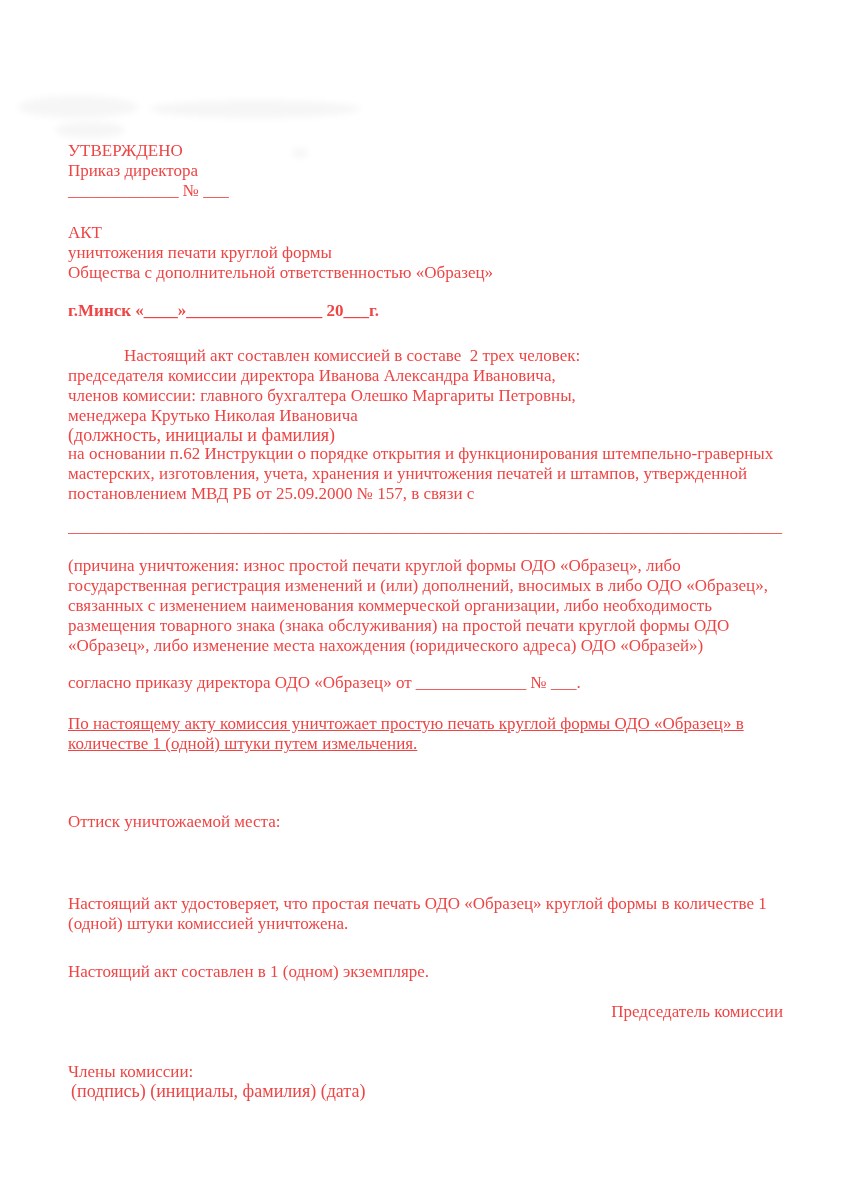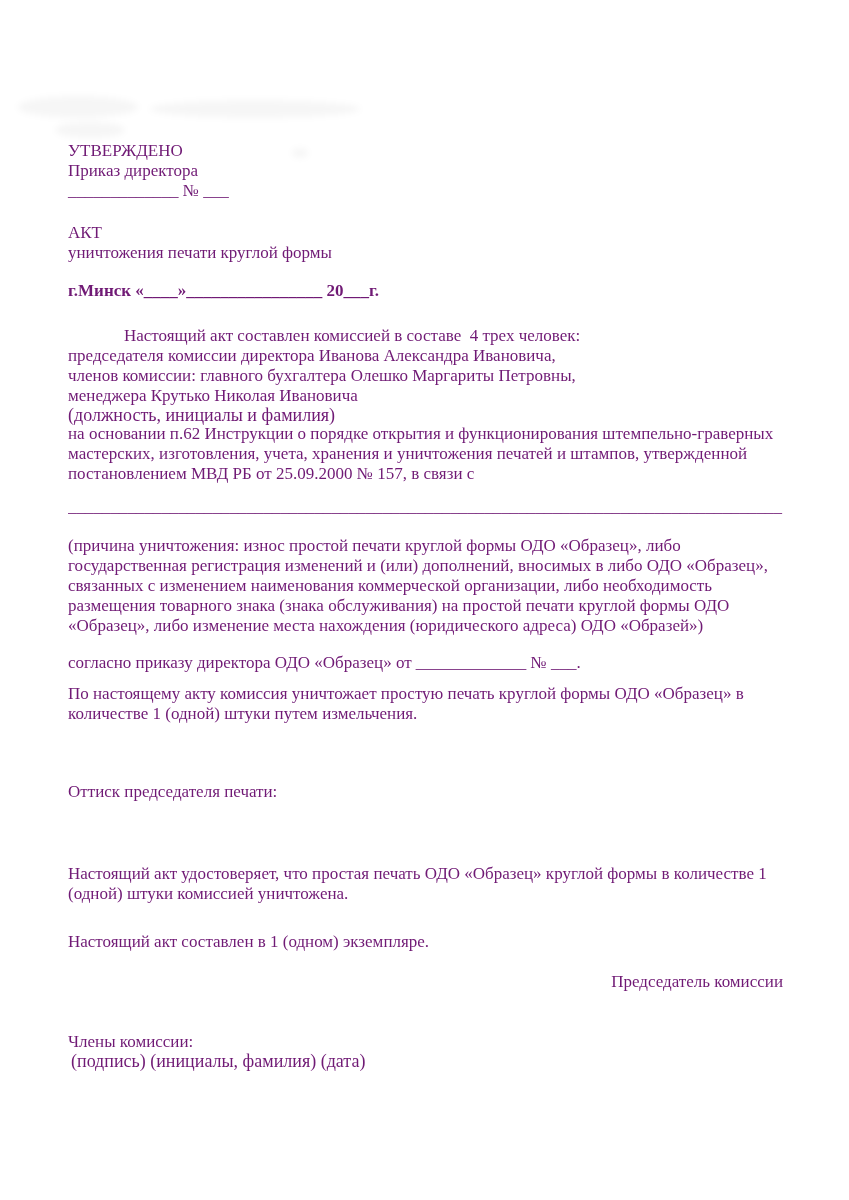--- a/index.html
+++ b/index.html
@@ -3,21 +3,21 @@
 <meta charset="utf-8">
 <style>
   html,body{margin:0;padding:0;background:#888;}
   .page{
     position:relative;
     width:849px;height:1200px;
     background:#ffffff;
     margin:0 auto;
     overflow:hidden;
     font-family:"Liberation Serif","DejaVu Serif",serif;
-    color:#701a75;
+    color:#ef4444;
   }
   .content{
     position:absolute;
     left:68px;top:141px;
     width:715px;
   }
   .line{
     font-size:17px;
     line-height:20px;
     white-space:pre;
@@ -28,21 +28,21 @@
   }
   .indent-first{ text-indent:56px; }
   .pad-left{ padding-left:3px; }
 
   .mt-title{ margin-top:22px; }
   .mt-place{ margin-top:18px;font-weight:bold; }
   .mt-commission{ margin-top:25px; }
   .mt-underscore{ margin-top:13px; }
   .mt-reason{ margin-top:19px; }
   .mt-order{ margin-top:17px; }
-  .mt-destruction{ margin-top:11px; }
+  .mt-destruction{ margin-top:21px;text-decoration:underline; }
   .mt-imprint{ margin-top:58px; }
   .mt-certify{ margin-top:62px; }
   .mt-copies{ margin-top:28px; }
   .mt-chairman{ margin-top:20px;text-align:right; }
   .mt-members{ margin-top:40px; }
 
   .fill-line{
     overflow:hidden;
     max-width:715px;
   }
@@ -73,26 +73,27 @@
 
     <div>
       <div class="line">УТВЕРЖДЕНО</div>
       <div class="line">Приказ директора</div>
       <div class="line">_____________ № ___</div>
     </div>
 
     <div class="mt-title">
       <div class="line">АКТ</div>
       <div class="line">уничтожения печати круглой формы</div>
+      <div class="line">Общества с дополнительной ответственностью «Образец»</div>
     </div>
 
     <div class="line mt-place">г.Минск «____»________________ 20___г.</div>
 
     <div class="mt-commission">
-      <div class="line indent-first">Настоящий акт составлен комиссией в составе  4 трех человек:</div>
+      <div class="line indent-first">Настоящий акт составлен комиссией в составе  2 трех человек:</div>
       <div class="line">председателя комиссии директора Иванова Александра Ивановича,</div>
       <div class="line">членов комиссии: главного бухгалтера Олешко Маргариты Петровны,</div>
       <div class="line">менеджера Крутько Николая Ивановича</div>
       <div class="line small">(должность, инициалы и фамилия)</div>
     </div>
 
     <div>
       <div class="line">на основании п.62 Инструкции о порядке открытия и функционирования штемпельно-граверных</div>
       <div class="line">мастерских, изготовления, учета, хранения и уничтожения печатей и штампов, утвержденной</div>
       <div class="line">постановлением МВД РБ от 25.09.2000 № 157, в связи с</div>
@@ -108,21 +109,21 @@
       <div class="line">«Образец», либо изменение места нахождения (юридического адреса) ОДО «Образей»)</div>
     </div>
 
     <div class="line mt-order">согласно приказу директора ОДО «Образец» от _____________ № ___.</div>
 
     <div class="mt-destruction">
       <div class="line">По настоящему акту комиссия уничтожает простую печать круглой формы ОДО «Образец» в</div>
       <div class="line">количестве 1 (одной) штуки путем измельчения.</div>
     </div>
 
-    <div class="line mt-imprint">Оттиск председателя печати:</div>
+    <div class="line mt-imprint">Оттиск уничтожаемой места:</div>
 
     <div class="mt-certify">
       <div class="line">Настоящий акт удостоверяет, что простая печать ОДО «Образец» круглой формы в количестве 1</div>
       <div class="line">(одной) штуки комиссией уничтожена.</div>
     </div>
 
     <div class="line mt-copies">Настоящий акт составлен в 1 (одном) экземпляре.</div>
 
     <div class="line mt-chairman">Председатель комиссии</div>
 

